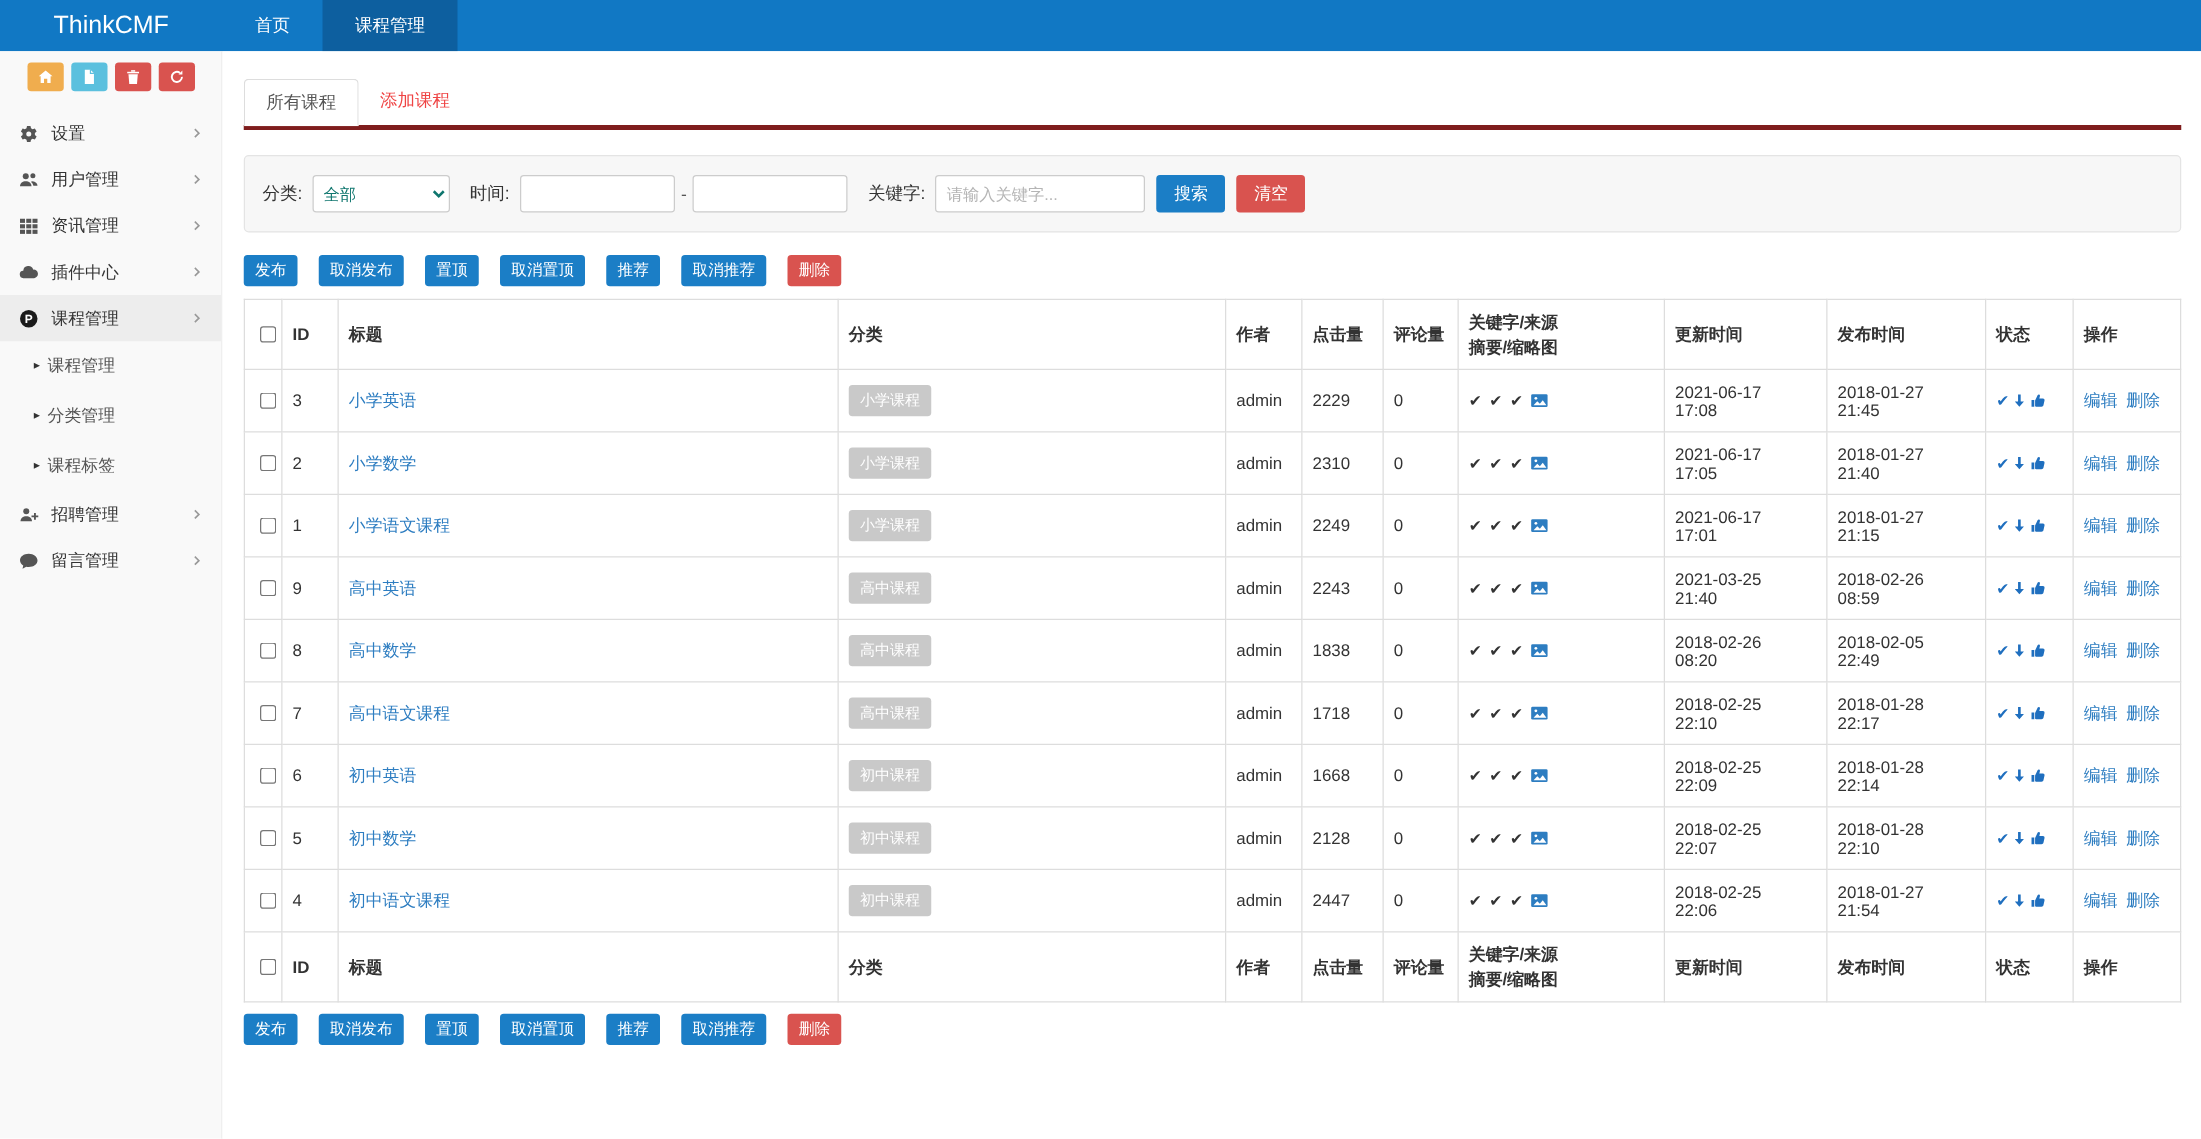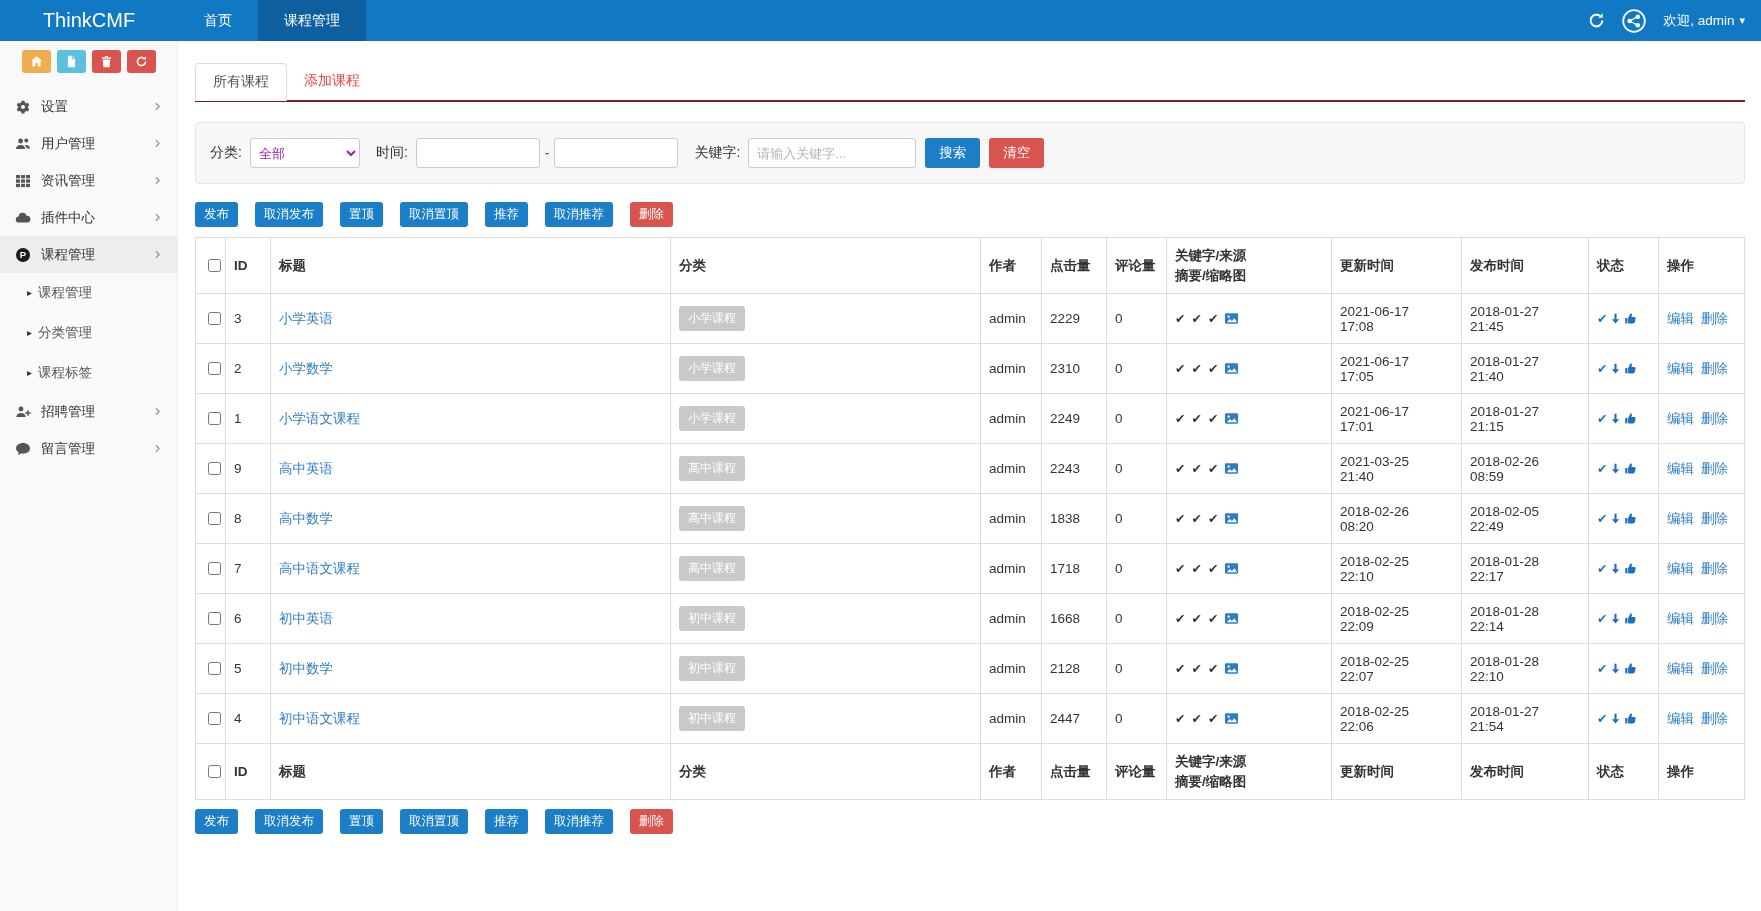--- a/index.html
+++ b/index.html
@@ -44,33 +44,33 @@
   .side-item.active { background:#ededed; }
   .sicon { width:19px; display:flex; justify-content:center; }
   .sicon svg { width:16px; height:16px; display:block; }
   .slabel { margin-left:9px; }
   .chev { margin-left:auto; display:flex; }
   .chev svg { width:13px; height:13px; }
   .side-sub { display:flex; align-items:center; height:40px; padding:0 13px 0 27px; color:#555; cursor:pointer; }
   .tri { font-size:10px; color:#333; margin-right:6px; line-height:1; }
 
   
-  .tabbar { margin-top:22px; border-bottom:2px solid #7f1d1d; display:flex; }
+  .tabbar { margin-top:22px; border-bottom:4px solid #7f1d1d; display:flex; }
   .tab { padding:9px 17px; font-size:14px; cursor:pointer; }
   .tab.active { background:#fff; border:1px solid #ddd; border-bottom:1px solid #fff;
                 margin-bottom:-1px; border-radius:4px 4px 0 0; color:#555; }
   .tab.link { color:#ef4444; }
 
   
   .filter { margin-top:20px; background:#f7f7f7; border:1px solid #e4e4e4; border-radius:4px;
             padding:15px 14px; display:flex; align-items:center; font-size:14px; }
   .flabel { margin-right:8px; }
   .gap { margin-left:16px; }
   .fsel { width:110px; height:30px; border:1px solid #ccc; border-radius:3px; background:#fff;
-          font-size:13px; color:#a21caf; padding:0 4px; }
+          font-size:13px; color:#0f766e; padding:0 4px; }
   .finput { height:30px; border:1px solid #ccc; border-radius:3px; background:#fff;
             font-size:13px; color:#555; padding:0 8px; font-family:inherit; }
   .finput::placeholder { color:#b5b5b5; }
   .w-time { width:124px; }
   .w-key  { width:168px; }
   .dash { margin:0 5px; color:#555; }
   .btn { height:30px; padding:0 14px; border:none; border-radius:3px; color:#fff;
          font-size:13.5px; cursor:pointer; margin-left:9px; font-family:inherit;text-align:center; }
   .btn.primary { background:#1b7ec6; }
   .btn.danger  { background:#d9534f; }
@@ -103,41 +103,20 @@
 </style>
 </head>
 <body>
 
 <div class="navbar">
   <div class="brand">ThinkCMF</div>
   <nav class="nav-items">
     <a class="nav-item">首页</a>
     <a class="nav-item active">课程管理</a>
   </nav>
-  <div class="nav-right">
-    <span class="nav-ic">
-      <svg width="17" height="17" viewBox="0 0 16 16">
-          <path d="M13.5 8a5.5 5.5 0 1 1-2.1-4.3" fill="none" stroke="#fff" stroke-width="1.9"></path>
-          <path d="M13.8 1.2v4.2H9.6z" fill="#fff"></path>
-        </svg>
-    </span>
-    <span class="nav-ic">
-      <svg width="26" height="26" viewBox="0 0 24 24">
-          <circle cx="12" cy="12" r="10" fill="none" stroke="#fff" stroke-width="1.6"></circle>
-          <path d="M8 12l7.5-4M8 12l7.5 4" stroke="#fff" stroke-width="1.3"></path>
-          <circle cx="8" cy="12" r="2.1" fill="#fff"></circle>
-          <circle cx="15.5" cy="8" r="2.1" fill="#fff"></circle>
-          <circle cx="15.5" cy="16" r="2.1" fill="#fff"></circle>
-        </svg>
-    </span>
-    <span class="welcome">
-      <span>欢迎, admin</span>
-      <span class="caret">▾</span>
-    </span>
-  </div>
 </div>
 
 <div class="wrap">
 
   <aside class="sidebar">
     <div class="quick">
       <button class="qbtn orange">
         <span>
             <svg viewBox="0 0 16 16" width="13" height="13" fill="#fff">
               <path d="M8 1.6l6.8 5.9h-1.9V14H9.6V9.9H6.4V14H3.1V7.5H1.2z"></path>

